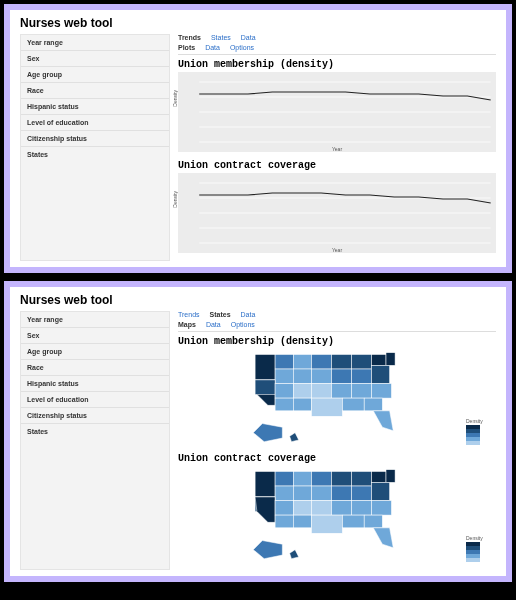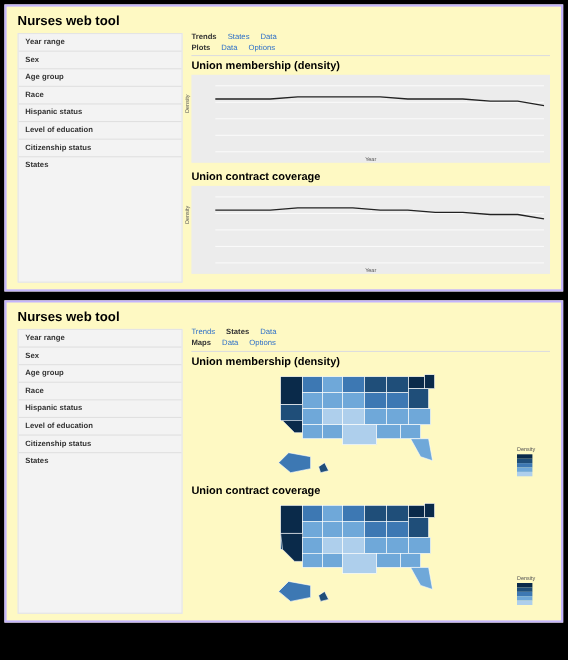--- a/index.html
+++ b/index.html
@@ -6,22 +6,22 @@
   body {
     font-family: Arial, Helvetica, sans-serif;
     background: #000;
     display: flex;
     flex-direction: column;
     gap: 8px;
     padding: 4px;
     width: 516px;
   }
   .panel {
-    background: #fef9c3;
-    border: 2px solid #c4b5fd;
+    background: #ffffff;
+    border: 6px solid #c4b5fd;
     width: 100%;
     padding: 6px 10px 6px 10px;
     font-size: 7px;
     position: relative;
   }
   .title {
     font-size: 12px;
     font-weight: 700;
     margin-bottom: 4px;
   }
@@ -68,20 +68,21 @@
     gap: 10px;
     border-bottom: 1px solid #ddd;
     padding-bottom: 3px;
     margin-bottom: 4px;
     font-size: 7px;
   }
   .chart-title {
     font-size: 10px;
     font-weight: 700;
     margin: 4px 0 2px 0;
+    font-family: Liberation Mono, monospace;
   }
   .chart-area {
     background: #ececec;
     height: 80px;
     position: relative;
     margin-bottom: 8px;
   }
   .chart-svg {
     position: absolute;
     inset: 0;

